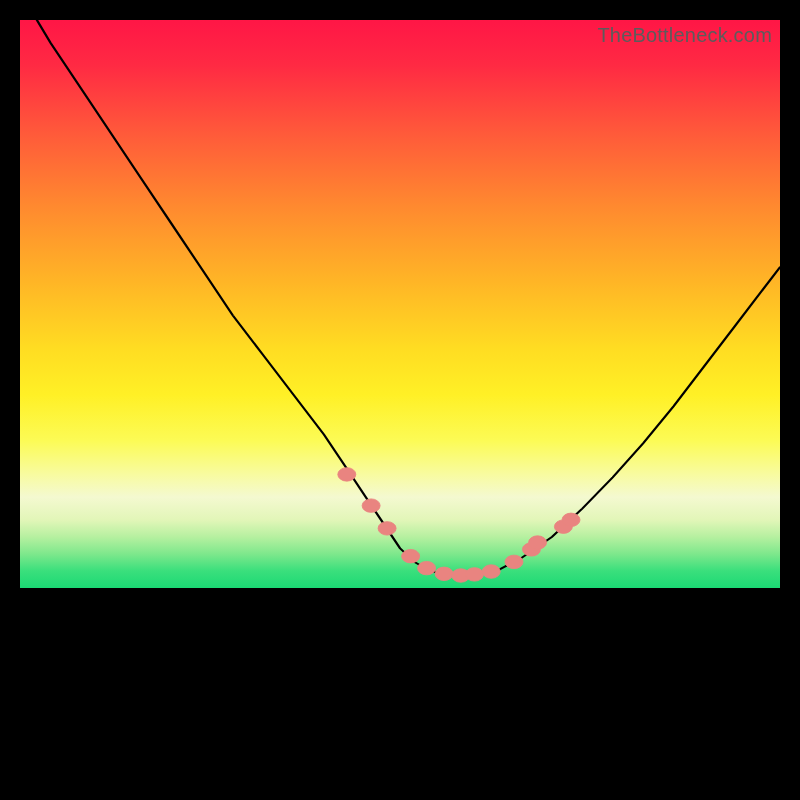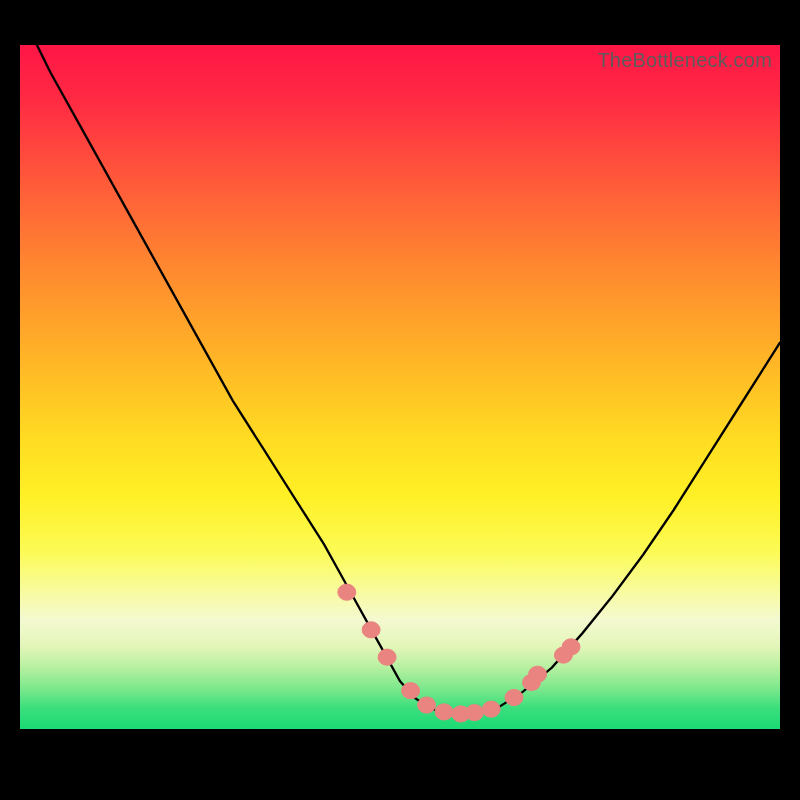--- a/index.html
+++ b/index.html
@@ -16,23 +16,22 @@
     height: 800px;
     background: #000000;
     position: relative;
     box-sizing: border-box;
   }
   .plot-area {
     position: absolute;
     left: 20px;
     top: 20px;
     width: 760px;
-    height: 684px;
+    height: 568px;
     overflow: hidden;
-    margin-top: 25px;
   }
   .gradient-bg {
     position: absolute;
     inset: 0;
     background: linear-gradient(
       to bottom,
       #ff1646 0%,
       #ff2a43 8%,
       #ff5a3a 20%,
       #ff8a2f 33%,

